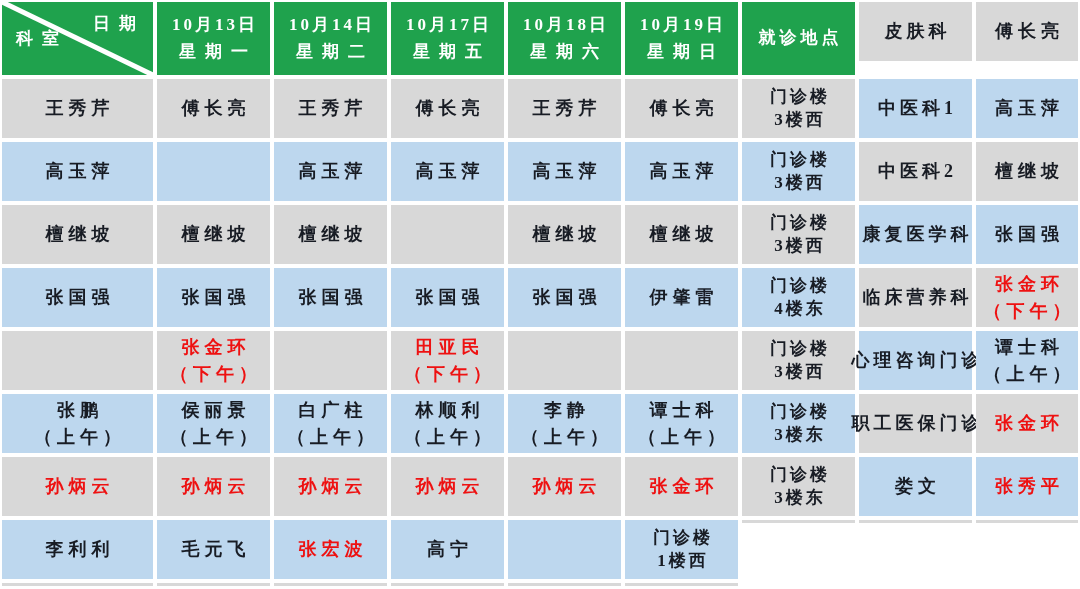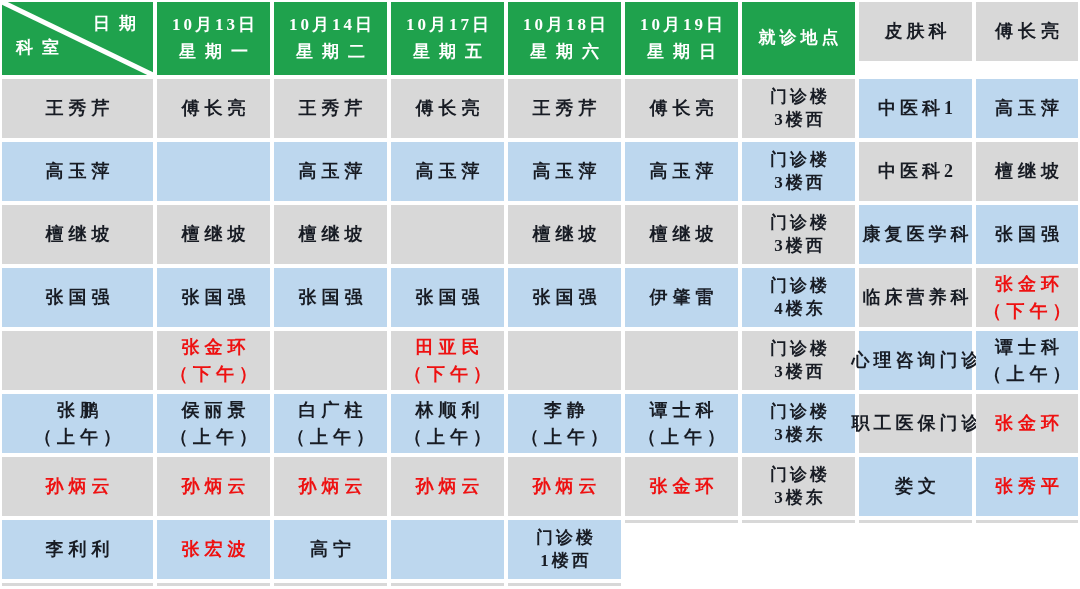--- a/index.html
+++ b/index.html
@@ -41,21 +41,21 @@
     display: block;
   }
   .corner-top {
     position: absolute;
     top: 9px;
     right: 8px;
     letter-spacing: 9px;
   }
   .corner-bottom {
     position: absolute;
-    bottom: 14px;
+    bottom: 23px;
     left: 14px;
     letter-spacing: 9px;
   }
   .date { letter-spacing: 3px; margin-right: -3px; }
   .weekday { letter-spacing: 9px; margin-right: -9px; }
   .cell {
     height: 59px;
     display: flex;
     flex-direction: column;
     align-items: center;
@@ -309,20 +309,23 @@
     </div>
     <div class="cell band-blue">
       <span class="line">娄文</span>
     </div>
     <div class="cell band-blue red">
       <span class="line">张秀平</span>
     </div>
     <div class="cell band-blue">
       <span class="line">李利利</span>
     </div>
+    <div class="cell band-blue">
+      <span class="line">毛元飞</span>
+    </div>
     <div class="cell band-blue red">
       <span class="line">张宏波</span>
     </div>
     <div class="cell band-blue">
       <span class="line">高宁</span>
     </div>
     <div class="cell band-blue"></div>
     <div class="cell loc band-blue">
       <span class="line">门诊楼</span>
       <span class="line">1楼西</span>

